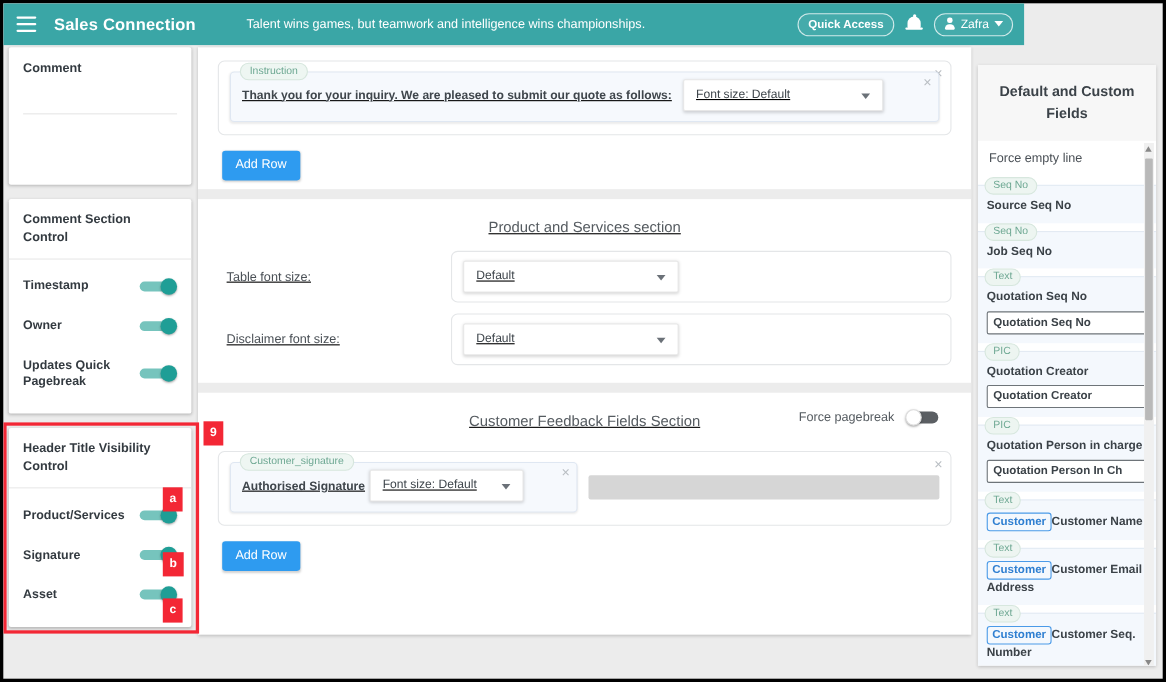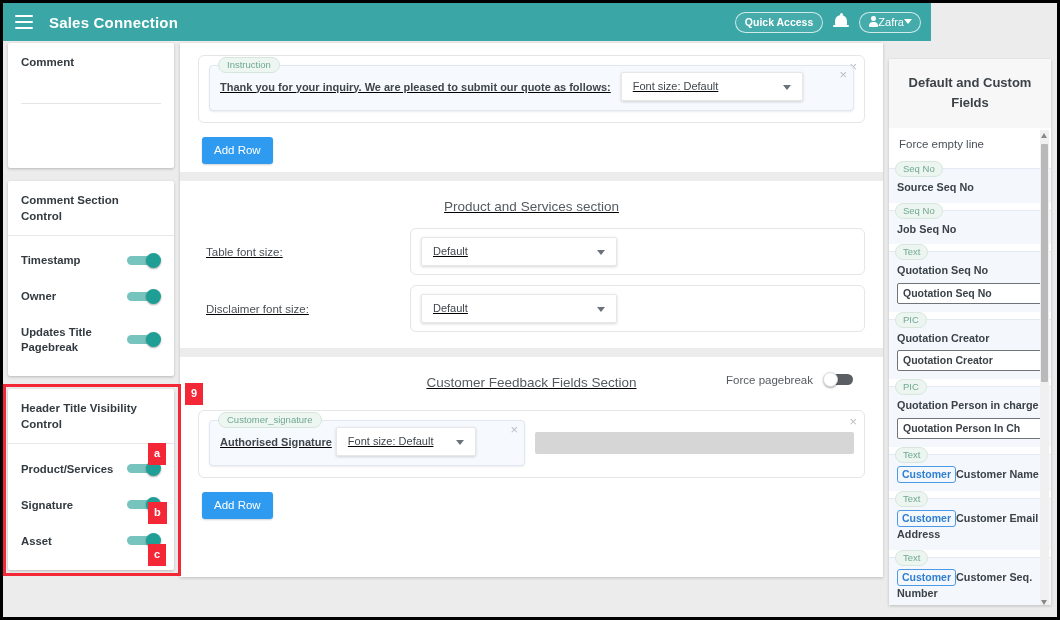--- a/index.html
+++ b/index.html
@@ -50,21 +50,21 @@
   .bell::after {
     content: ""; position: absolute; left: 0px; top: 12px; width: 16px; height: 2px;
     background: #fff; border-radius: 1px;
     box-shadow: 0 3px 0 -1px #fff;
   }
   .bell i { position: absolute; left: 6.5px; top: 0px; width: 3px; height: 3px;
     background:#fff; border-radius: 50%; }
   .pill-user {
     border: 1px solid rgba(255,255,255,.75); border-radius: 12px;
     font-size: 11px; padding: 3px 8px 4px; color: #fff; display: flex;
-    align-items: center; background: rgba(255,255,255,.06);
+    align-items: center; gap: 5px; background: rgba(255,255,255,.06);
   }
   .user-glyph { width: 10px; height: 11px; position: relative; }
   .user-glyph::before { content:""; position:absolute; left:3px; top:0; width:4.5px; height:4.5px;
     background:#fff; border-radius:50%; }
   .user-glyph::after { content:""; position:absolute; left:0.5px; top:5.5px; width:9.5px; height:5px;
     background:#fff; border-radius: 4px 4px 1px 1px; }
   .caret-dn { width:0;height:0;border-left:4px solid transparent;border-right:4px solid transparent;
     border-top:5px solid #fff; }
 
   
@@ -244,20 +244,21 @@
 
 <div id="root">
 
   <div class="topnav">
     <div class="hamburger">
       <span></span>
         <span></span>
         <span></span>
     </div>
     <div class="brand">Sales Connection</div>
+    <div class="tagline">Talent wins games, but teamwork and intelligence wins championships.</div>
     <div class="nav-right">
       <div class="pill-qa">Quick Access</div>
       <div class="bell">
           <i></i>
         </div>
       <div class="pill-user">
         <span class="user-glyph"></span>
         <span>Zafra</span>
         <span class="caret-dn"></span>
       </div>
@@ -282,21 +283,21 @@
             </div>
         </div>
         <div class="toggle-row">
           <div class="lbl">Owner</div>
           <div class="sw">
               <span class="track"></span>
               <span class="knob"></span>
             </div>
         </div>
         <div class="toggle-row">
-          <div class="lbl">Updates Title Pagebreak</div>
+          <div class="lbl">Updates Quick Pagebreak</div>
           <div class="sw">
               <span class="track"></span>
               <span class="knob"></span>
             </div>
         </div>
       </div>
     </div>
 
     <div class="hl-wrap">
       <div class="hl-border"></div>

